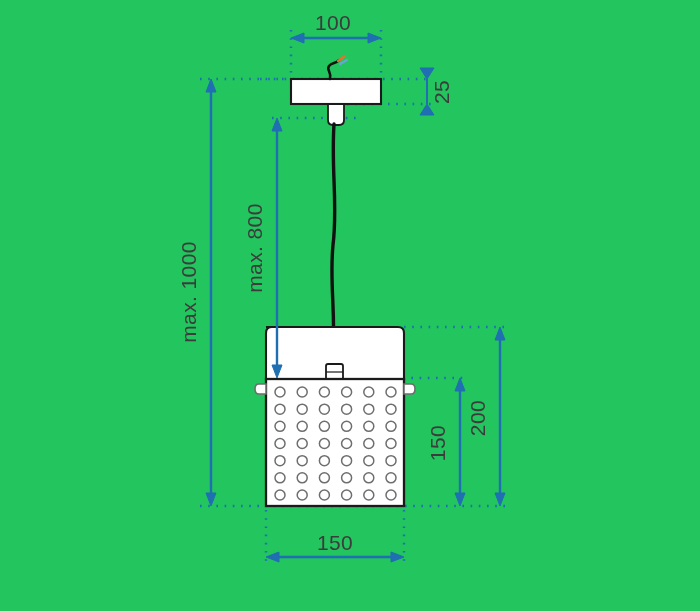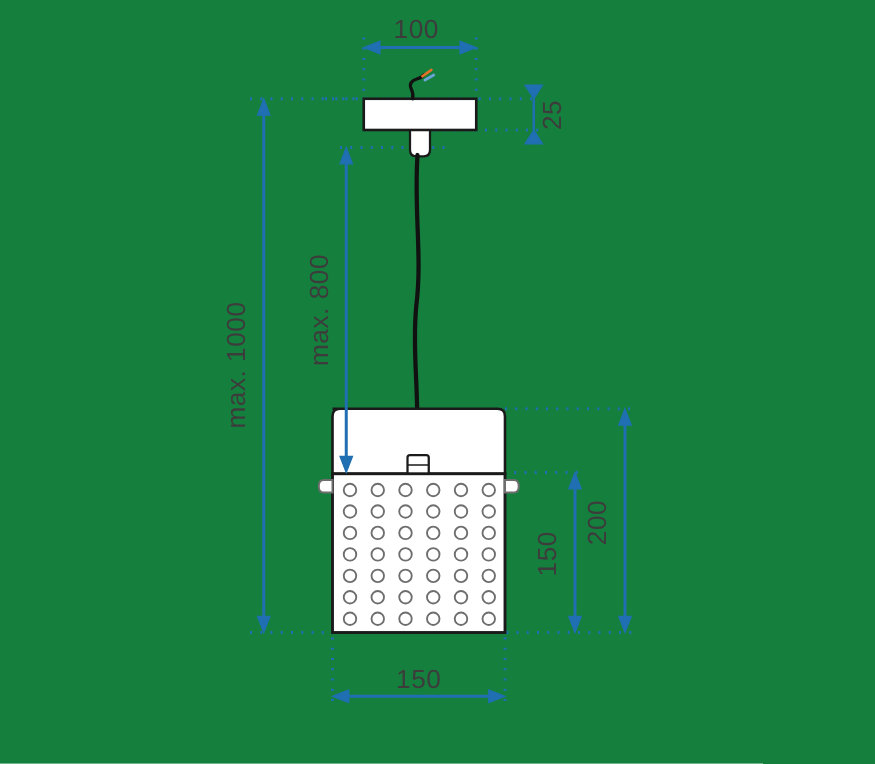--- a/index.html
+++ b/index.html
@@ -11,21 +11,21 @@
   body {
     width: 700px;
     height: 611px;
     font-family: "Liberation Sans", sans-serif;
     overflow: hidden;
   }
   #drawing-root {
     position: relative;
     width: 700px;
     height: 611px;
-    background: #15803d;
+    background: #22c55e;
   }
   #drawing-svg {
     position: absolute;
     top: 0;
     left: 0;
     width: 700px;
     height: 611px;
     display: block;
   }
   text {

